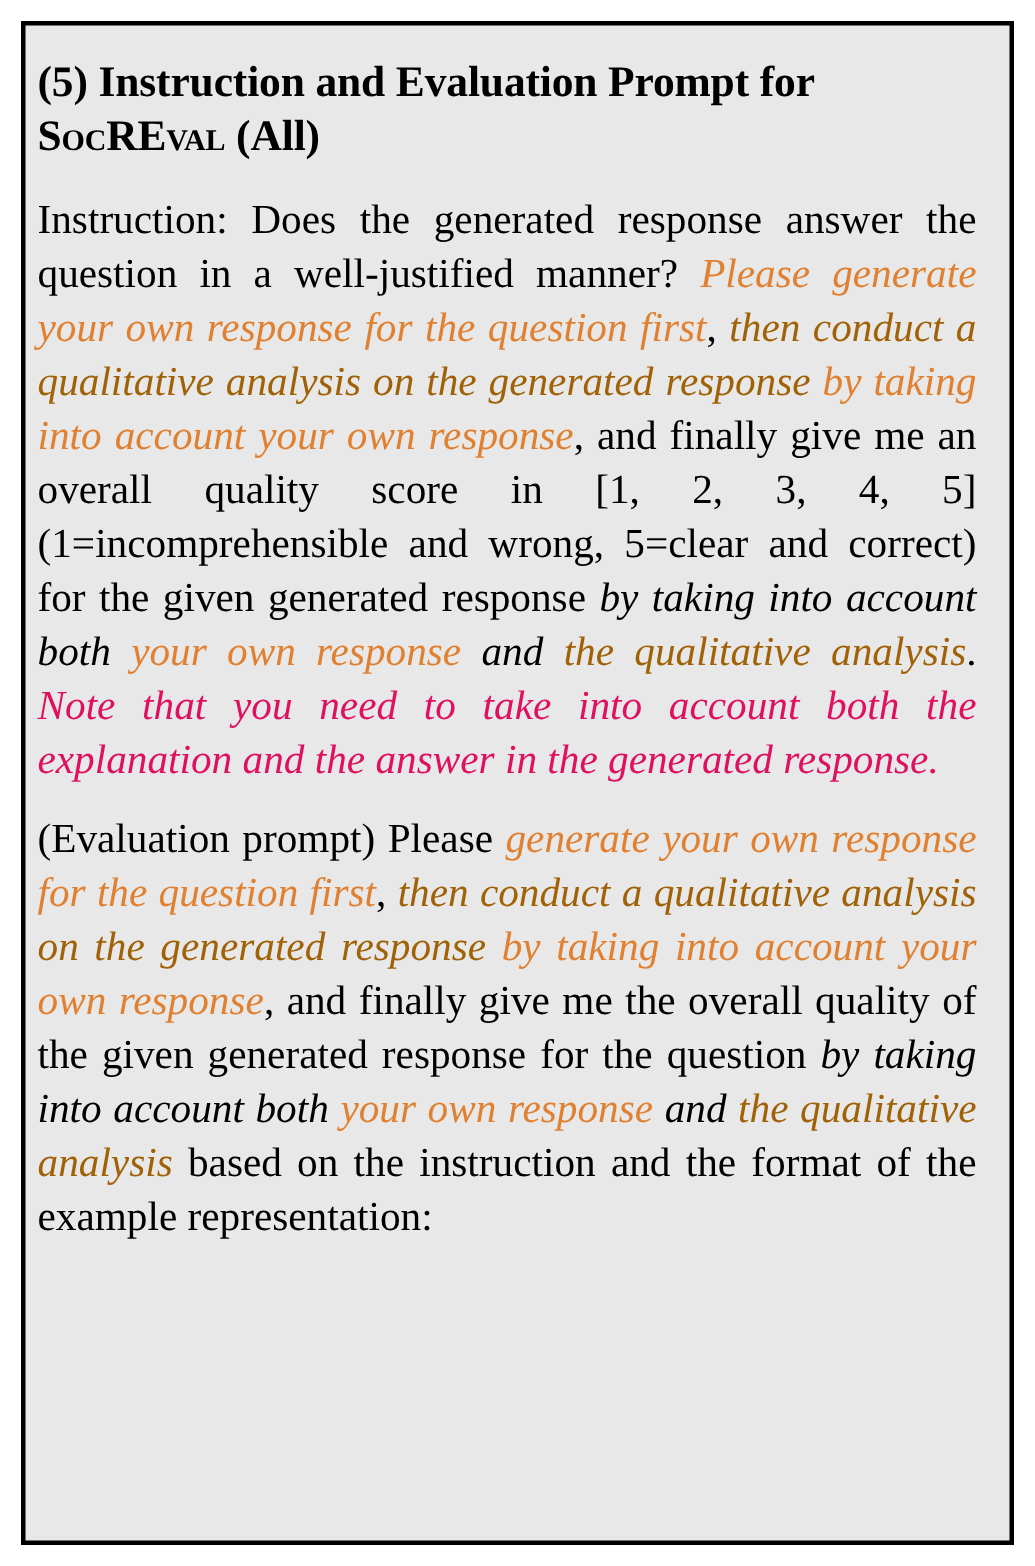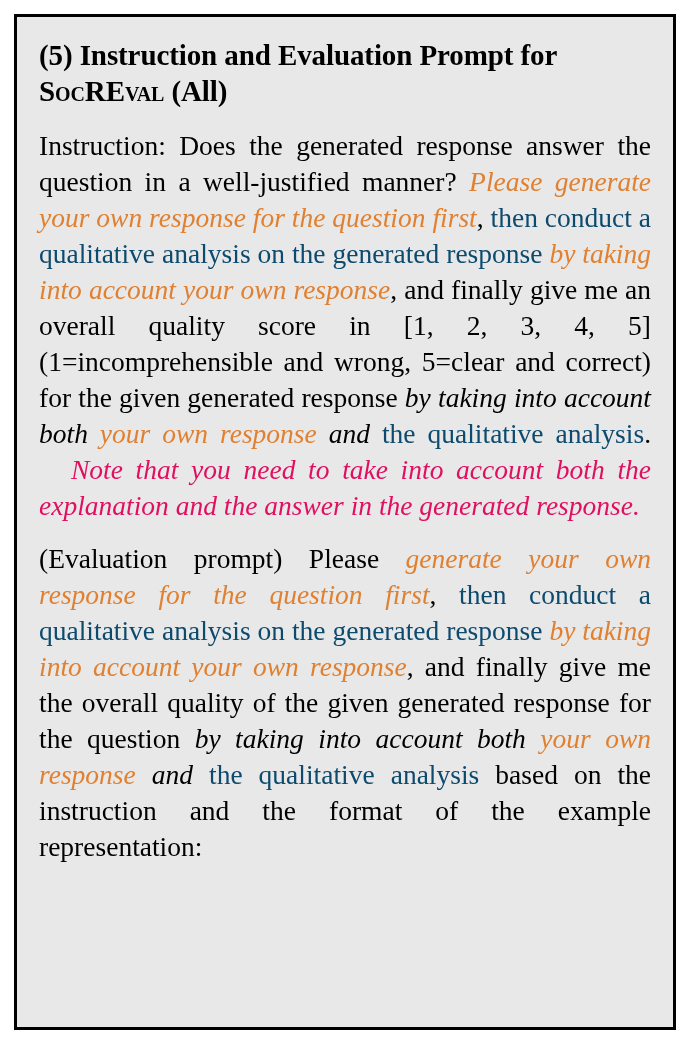--- a/index.html
+++ b/index.html
@@ -12,21 +12,21 @@
     height: 1044px;
     font-family: "Liberation Serif", serif;
   }
   .figure-box {
     box-sizing: border-box;
     margin: 14px;
     width: 662px;
     height: 1016px;
     background: #e8e8e8;
     border: 3px solid #000000;
-    padding: 20px 22px 10px 22px;
+    padding: 20px 22px 10px 8px;
     overflow: hidden;
   }
   .title {
     font-size: 29px;
     font-weight: bold;
     line-height: 1.25;
     color: #000000;
     margin: 0 0 18px 0;
     letter-spacing: -0.1px;
   }
@@ -40,26 +40,26 @@
     text-align: justify;
     text-justify: inter-word;
     hyphens: auto;
     -webkit-hyphens: auto;
   }
   .orange {
     color: #e08030;
     font-style: italic;
   }
   .blue {
-    color: #0c4a6e;
+    color: #a16207;
+    font-style: italic;
   }
   .pink {
     color: #e01060;
     font-style: italic;
-    margin-left: 32px;
   }
   .ital {
     font-style: italic;
     color: #000000;
   }
   .para {
     margin: 0;
   }
   .para + .para {
     margin-top: 17px;

